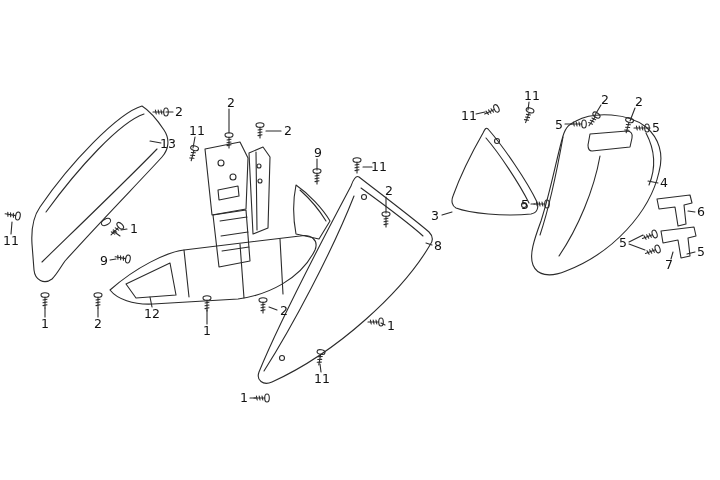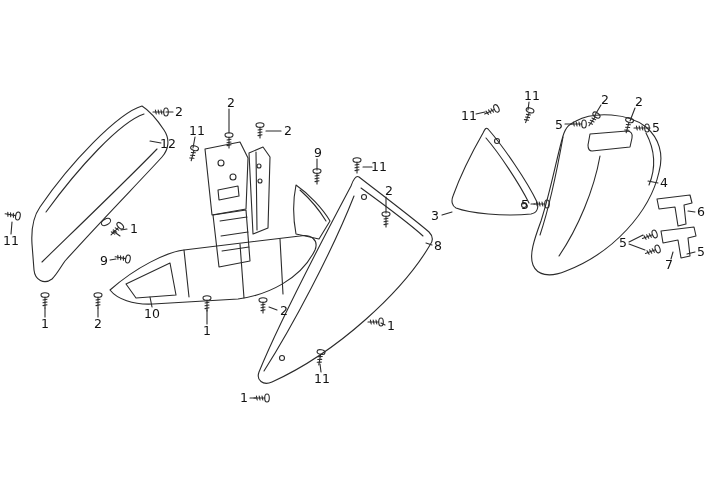--- a/index.html
+++ b/index.html
@@ -182,33 +182,33 @@
     <use href="#screw" transform="translate(593,120) rotate(35)"></use>
     <use href="#screw" transform="translate(628,126) rotate(15)"></use>
     <use href="#screw" transform="translate(578,124) rotate(90)"></use>
     <use href="#screw" transform="translate(641,128) rotate(90)"></use>
     <use href="#screw" transform="translate(541,204) rotate(90)"></use>
     <use href="#screw" transform="translate(649,236) rotate(70)"></use>
     <use href="#screw" transform="translate(652,251) rotate(70)"></use>
   </svg>
 
   <div class="callout" style="left:179px; top:112px;">2</div>
-  <div class="callout" style="left:168px; top:144px;">12</div>
+  <div class="callout" style="left:168px; top:144px;">13</div>
   <div class="callout" style="left:197px; top:131px;">11</div>
   <div class="callout" style="left:231px; top:103px;">2</div>
   <div class="callout" style="left:288px; top:131px;">2</div>
   <div class="callout" style="left:318px; top:153px;">9</div>
   <div class="callout" style="left:379px; top:167px;">11</div>
   <div class="callout" style="left:389px; top:191px;">2</div>
   <div class="callout" style="left:11px;  top:241px;">11</div>
   <div class="callout" style="left:134px; top:229px;">1</div>
   <div class="callout" style="left:104px; top:261px;">9</div>
   <div class="callout" style="left:45px;  top:324px;">1</div>
   <div class="callout" style="left:98px;  top:324px;">2</div>
-  <div class="callout" style="left:152px; top:314px;">10</div>
+  <div class="callout" style="left:152px; top:314px;">12</div>
   <div class="callout" style="left:207px; top:331px;">1</div>
   <div class="callout" style="left:284px; top:311px;">2</div>
   <div class="callout" style="left:438px; top:246px;">8</div>
   <div class="callout" style="left:391px; top:326px;">1</div>
   <div class="callout" style="left:322px; top:379px;">11</div>
   <div class="callout" style="left:244px; top:398px;">1</div>
   <div class="callout" style="left:469px; top:116px;">11</div>
   <div class="callout" style="left:532px; top:96px;">11</div>
   <div class="callout" style="left:605px; top:100px;">2</div>
   <div class="callout" style="left:639px; top:102px;">2</div>

